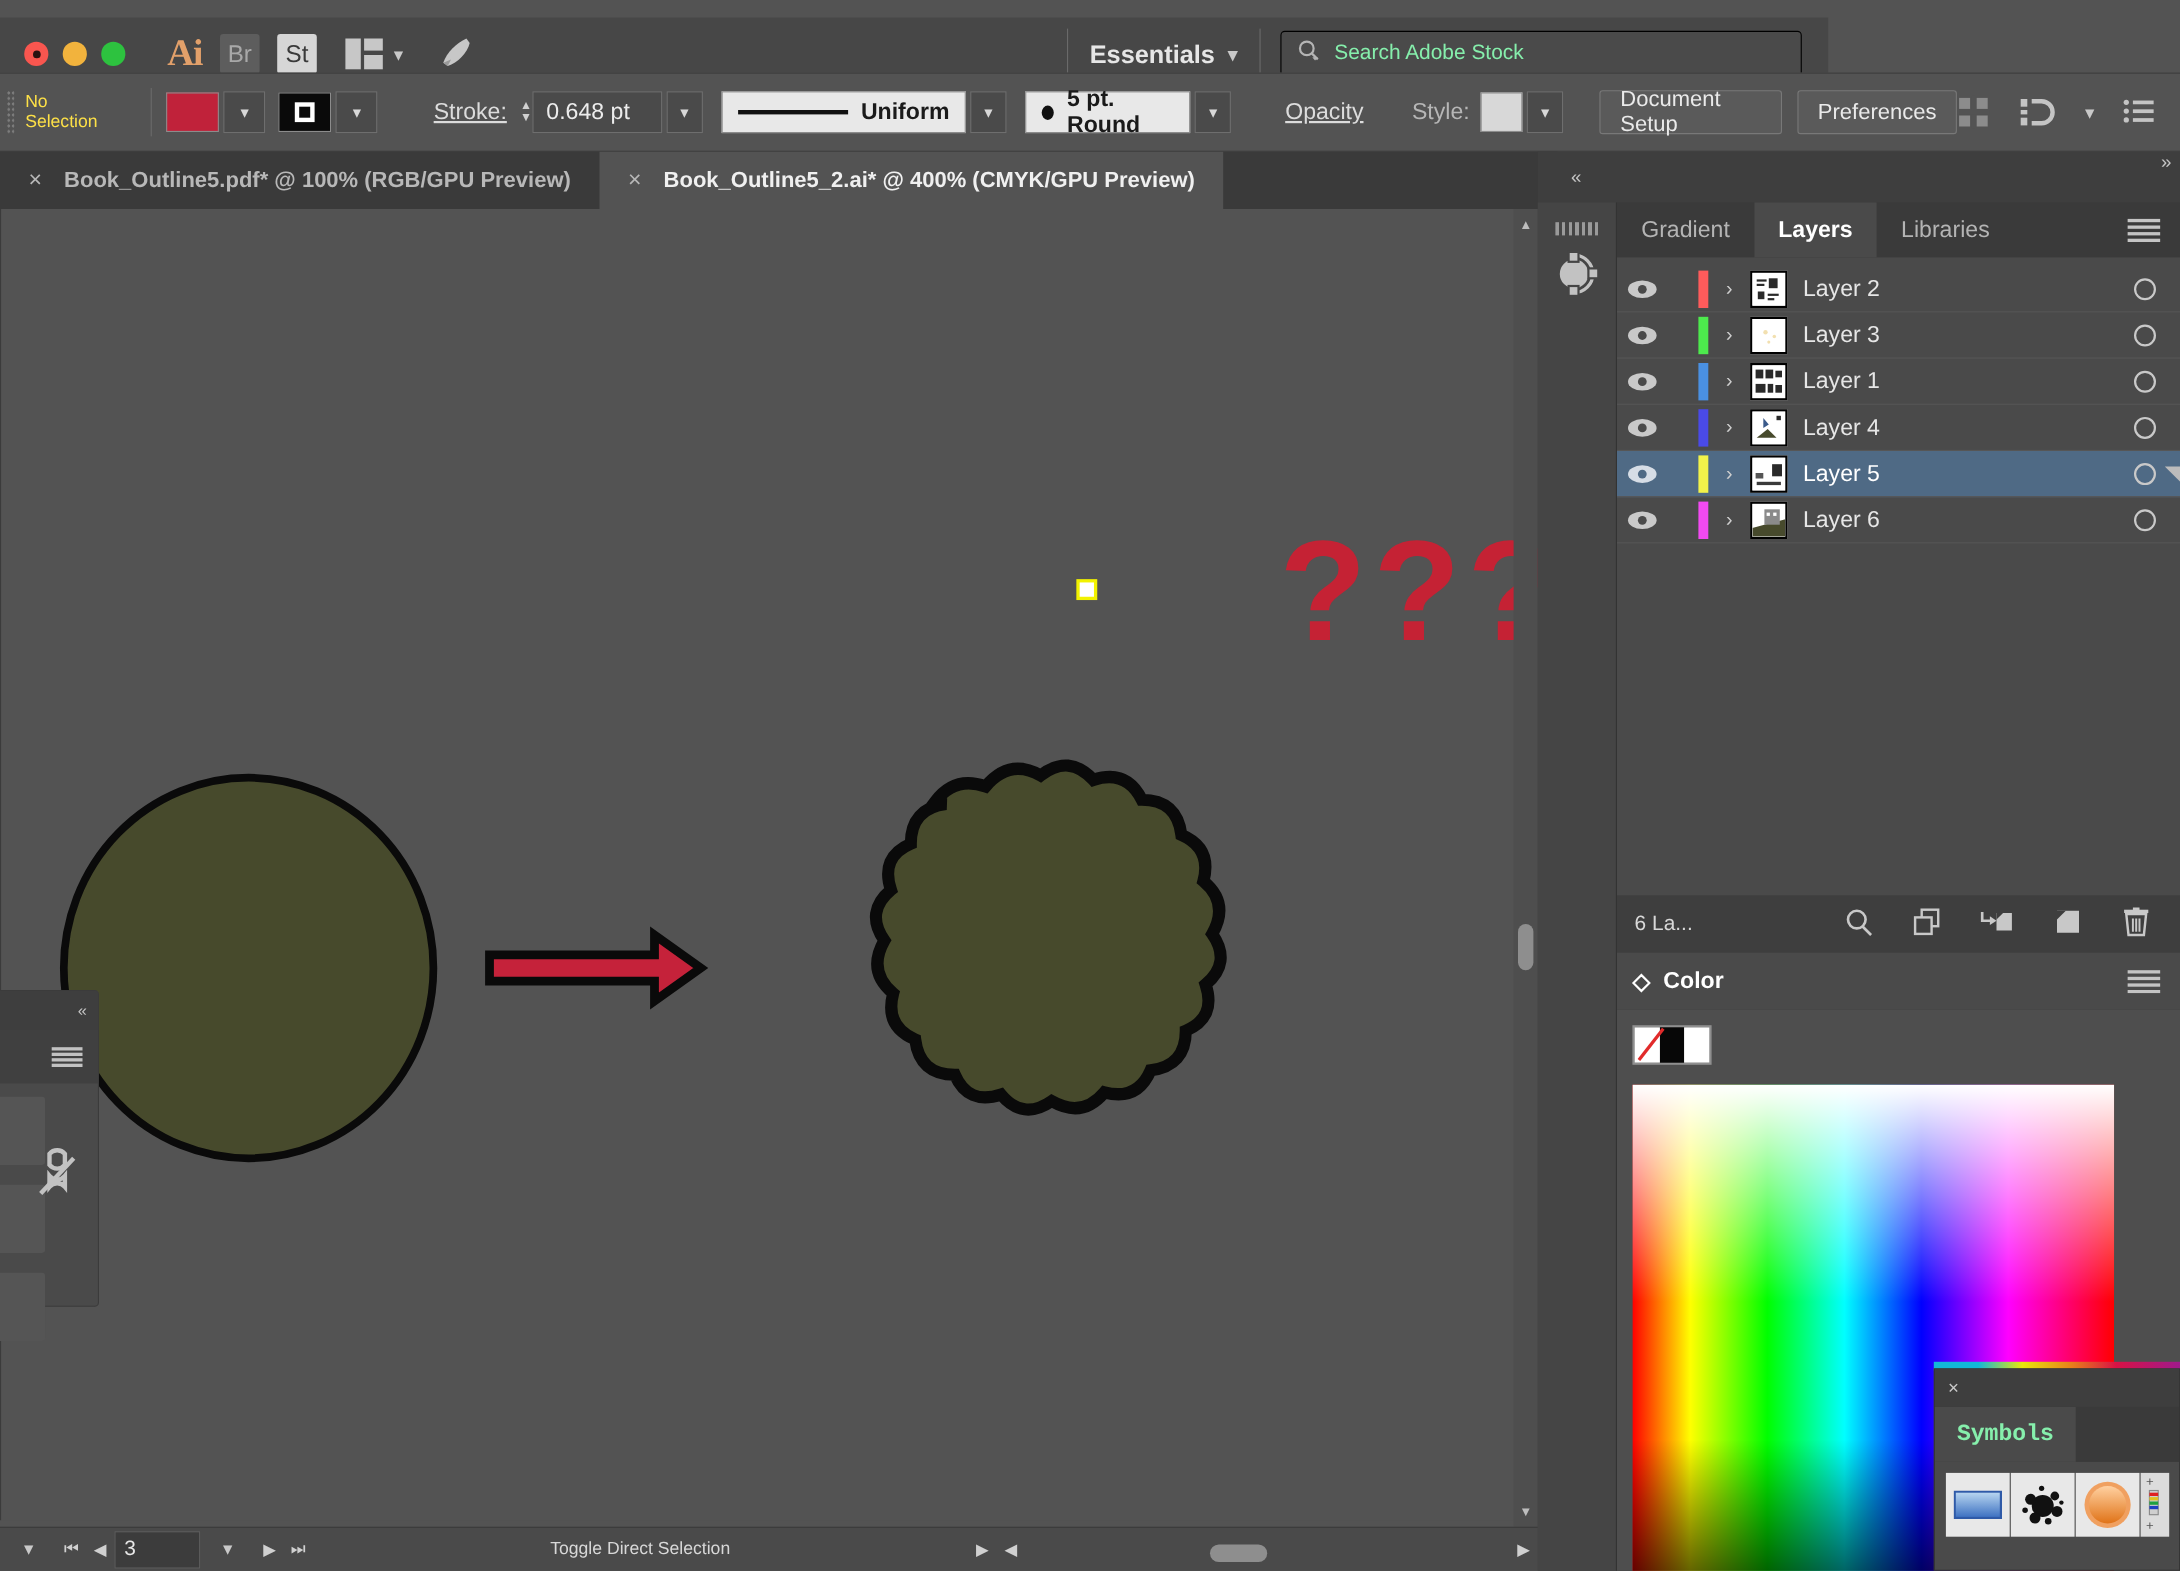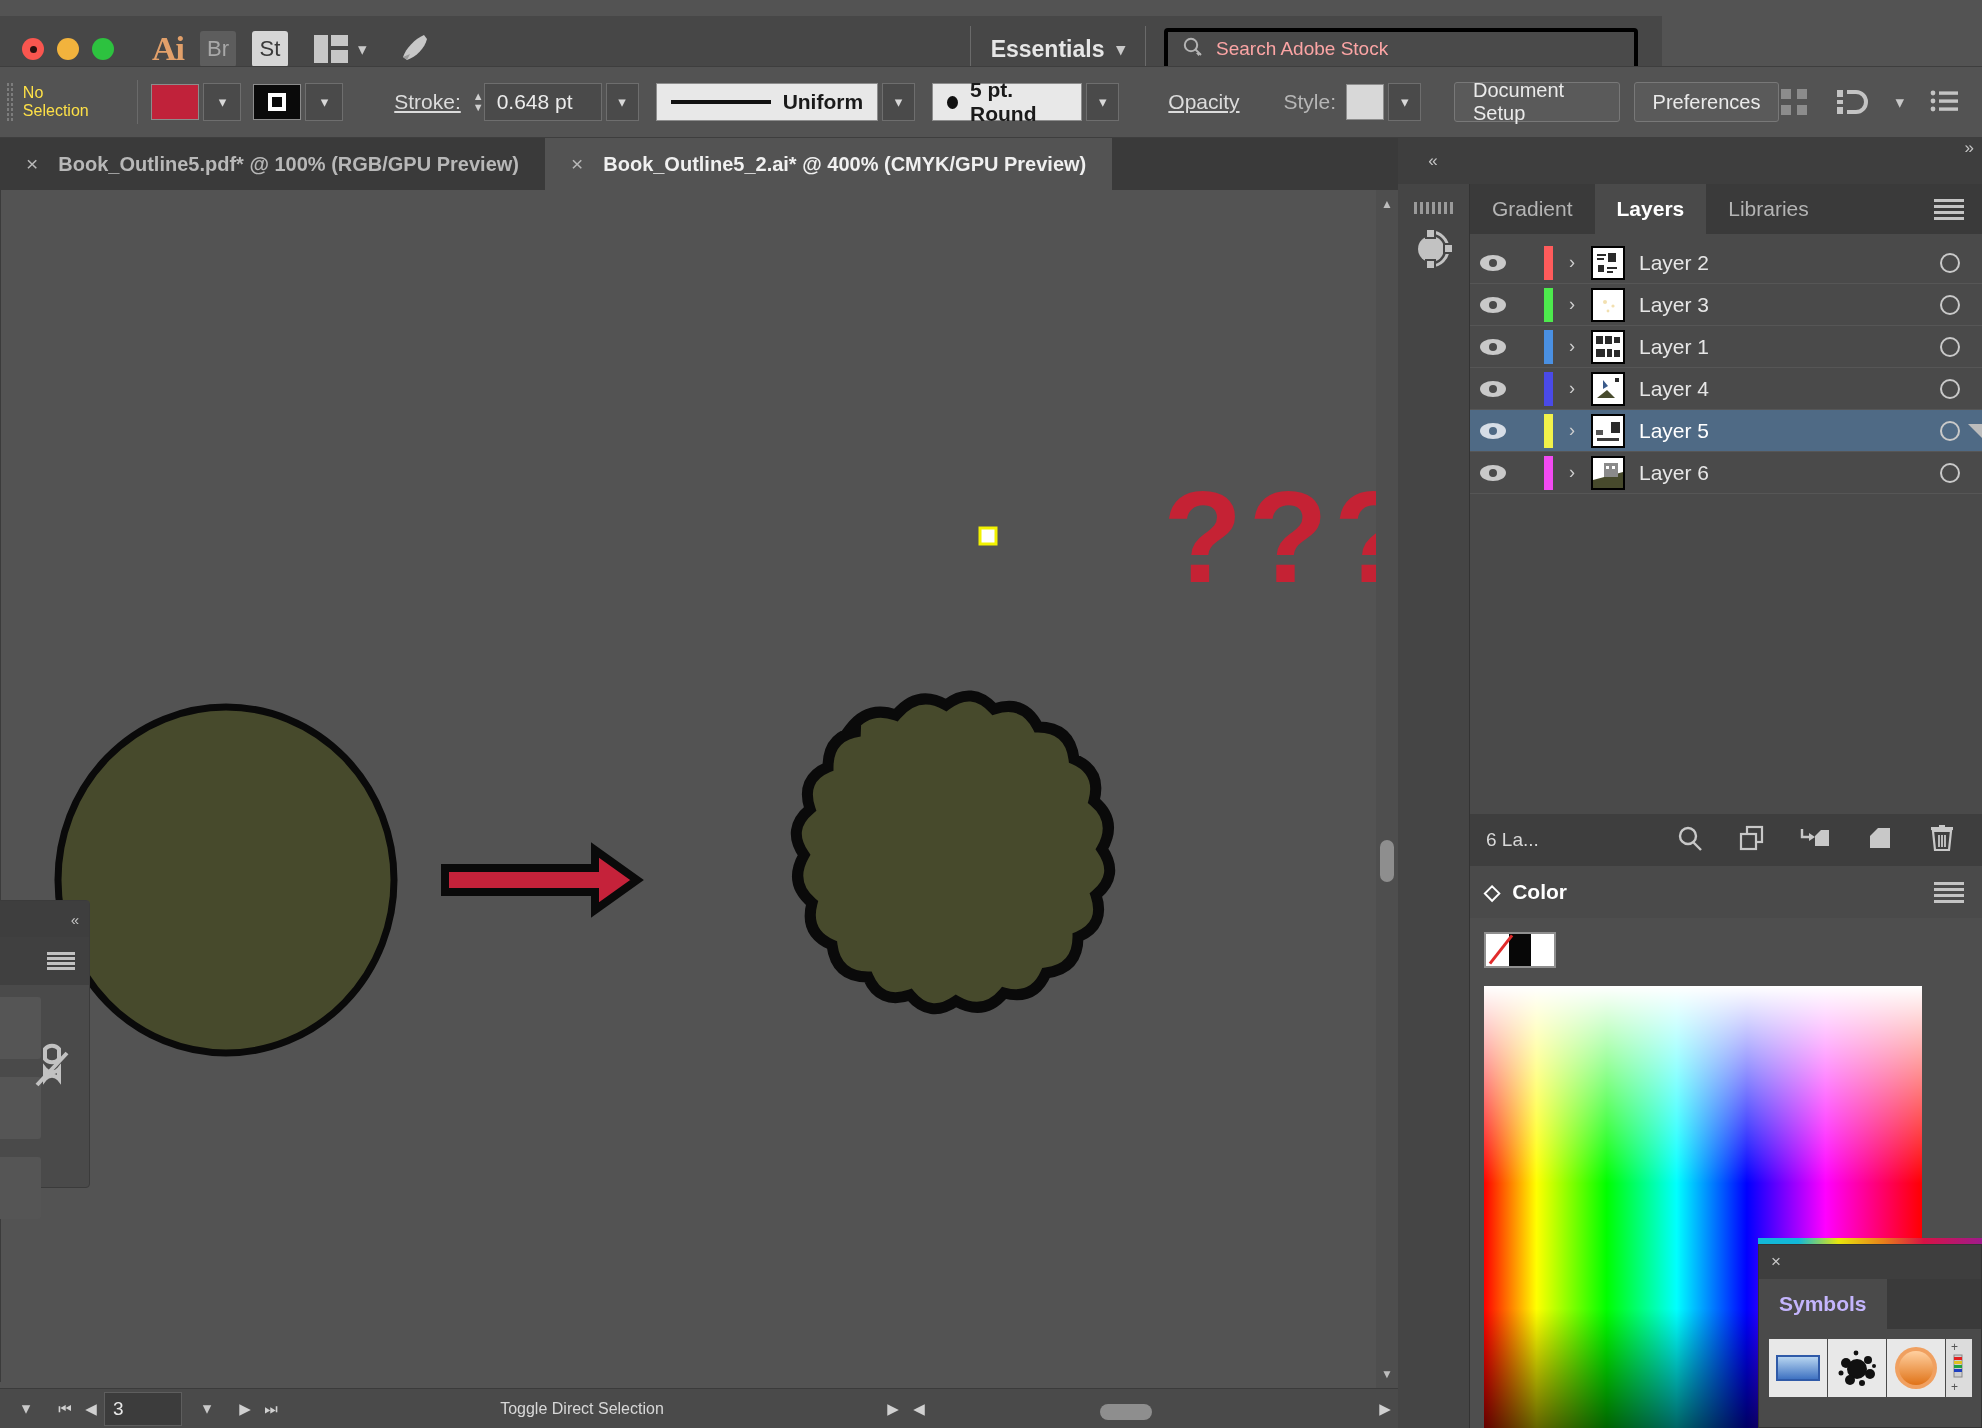--- a/index.html
+++ b/index.html
@@ -43,23 +43,23 @@
   .chev { color:#c9c9c9; font-size:17px; line-height:1; }
   .rocket { margin-left: 30px; color:#c7c7c7; }
   .tb-right { margin-left:auto; display:flex; align-items:center; height:100%; }
   .tb-sep { width:1px; height:46px; background:#6a6a6a; }
   .essentials {
     color:#e6e6e6; font-size:23px; font-weight:bold; padding: 0 20px;
     display:flex; align-items:center; gap:12px;
   }
   .stock-search {
     margin:0 24px 0 18px; width: 474px; height: 42px; border-radius:4px;
-    background:#4a4a4a; border:4px solid #000000;
+    background:#4a4a4a; border:1px solid #000000;
     display:flex; align-items:center; gap:12px; padding:0 14px;
-    color:#fca5a5; font-size:19px;
+    color:#86efac; font-size:19px;
   }
 
   
   .controlbar {
     position:absolute; left:0; top:66px; width:1982px; height:72px;
     background:#535353; border-top:1px solid #3e3e3e; border-bottom:1px solid #3e3e3e;
     display:flex; align-items:center; gap:0;
   }
   .grip { width:8px; height:40px; margin:0 10px 0 6px;
     background-image: radial-gradient(#8a8a8a 38%, transparent 40%);
@@ -195,21 +195,21 @@
   .cs.white { background:#fff; }
   .spectrum { margin-top:18px; width:438px; height:520px; position:relative; }
 
   
   .symbols {
     position:absolute; left:1758px; top:1244px; width:224px; height:184px;
     background:#4a4a4a; border:1px solid #333;
   }
   .sym-head { height:34px; background:#3e3e3e; display:flex; align-items:center; padding-left:12px; color:#c9c9c9; font-size:17px;}
   .sym-tabs { height:50px; background:#3a3a3a; display:flex; }
-  .sym-tab { background:#4a4a4a; color:#c4b5fd; font-weight:bold; font-size:21px; display:flex;align-items:center;padding:0 20px;}
+  .sym-tab { background:#4a4a4a; color:#86efac; font-weight:bold; font-size:21px; display:flex;align-items:center;padding:0 20px;font-family:Liberation Mono, monospace;}
   .sym-grid { display:flex; padding:10px 0 0 10px; gap:1px; }
   .sym-cell { width:58px; height:58px; background:#e8e8e8; display:flex;align-items:center;justify-content:center;}
   .sym-strip { width:26px; height:58px; background:#dcdcdc; }
 
   .rainbow-edge {
     position:absolute; left:1758px; top:1238px; width:224px; height:8px;
     background:linear-gradient(90deg,#12b8d8,#12b8d8 18%,#e8e60c 36%,#e8801a 56%,#d81245 74%,#a01a8c);
   }
 </style>
 </head>

